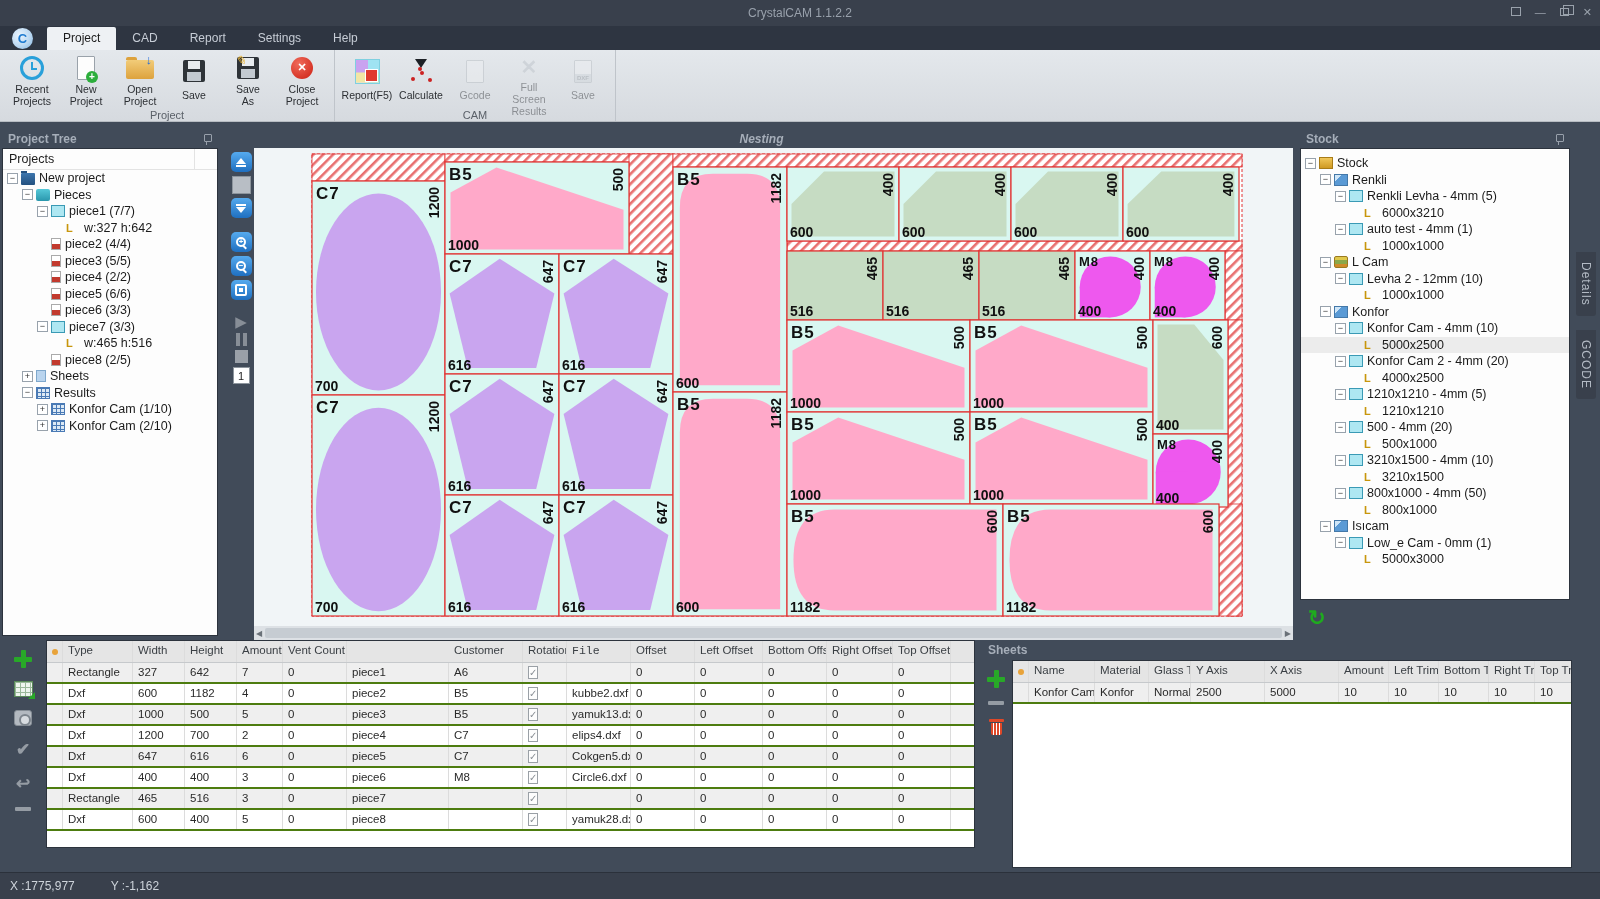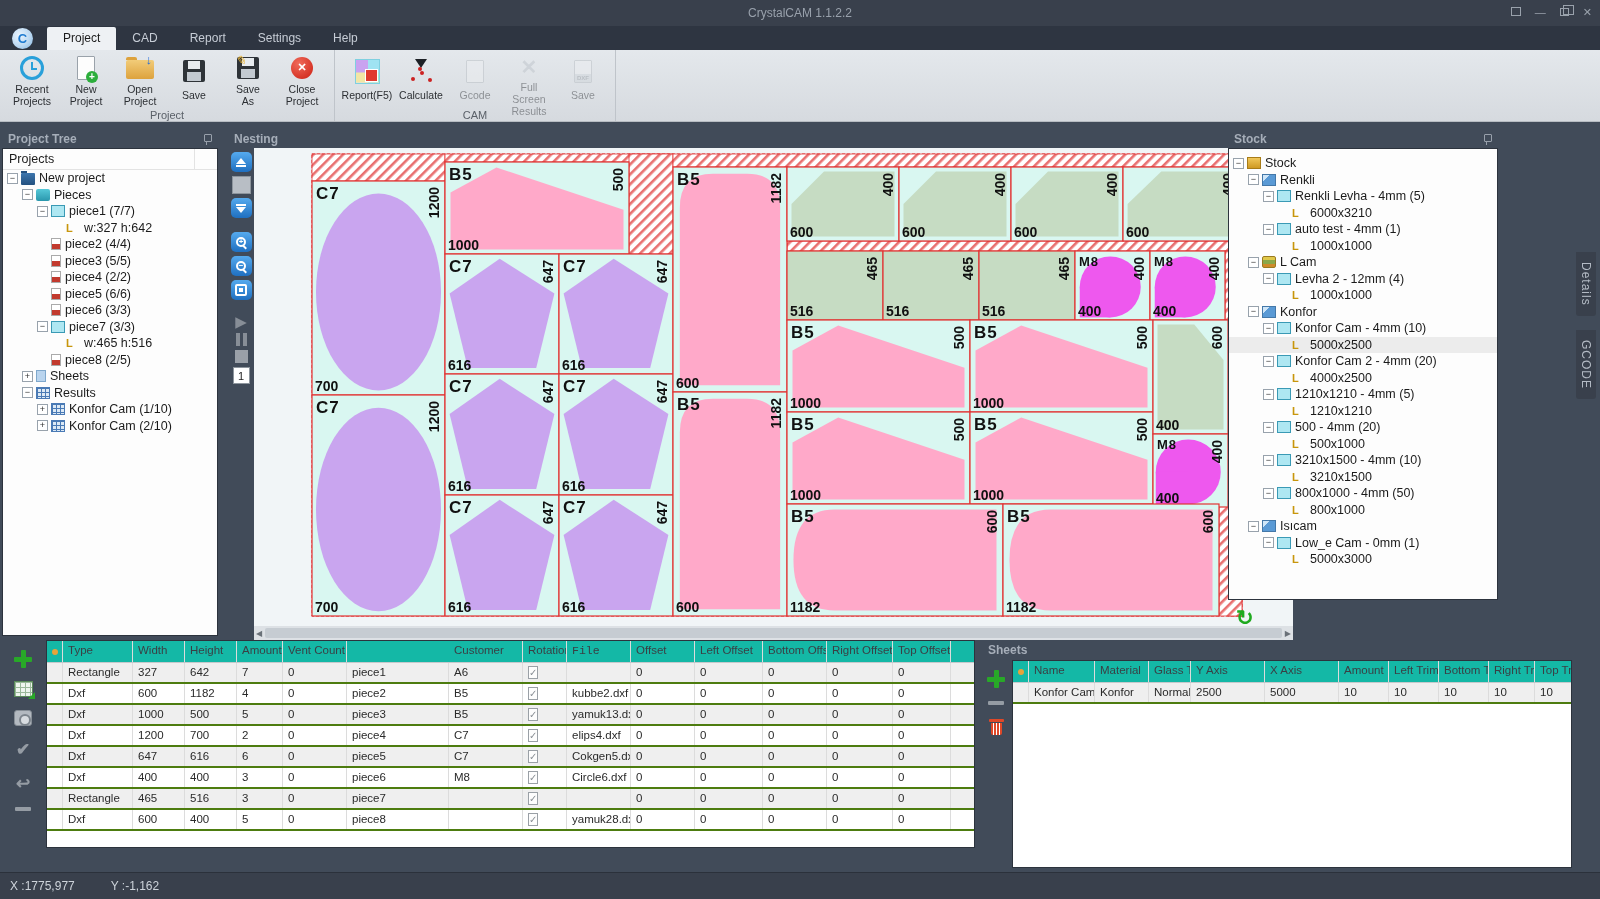--- a/index.html
+++ b/index.html
@@ -107,21 +107,21 @@
   .nstop { width:13px; height:13px; background:#9aa0a8; }
   .npage { width:17px; height:17px; background:#fff; border:1px solid #8d959d; font-size:11px; color:#222; text-align:center; line-height:16px; }
 
   #canvas { position:absolute; left:26px; top:0; right:2px; bottom:14px; background:#f1f5f7; overflow:hidden; }
   #nest-svg { margin:4px 0 0 56px; }
   #hscroll { position:absolute; left:26px; right:2px; bottom:0; height:14px; background:#dde1e5; display:flex; align-items:center; justify-content:space-between; padding:0 2px; }
   .harrow { color:#6a7178; font-size:8px; }
   #hthumb { flex:1; height:10px; margin:0 3px; background:#c6ccd2; border-radius:2px; }
 
   
-  #stock-panel { position:absolute; left:1228px; top:8px; width:270px; height:510px; }
+  #stock-panel { position:absolute; left:1300px; top:8px; width:270px; height:510px; }
   #stock-body { height:452px; }
   #stock-footer { height:36px; display:flex; align-items:center; padding-left:8px; }
   #refresh { color:#1faa1f; font-size:21px; font-weight:bold; line-height:20px; }
 
   
   #side-tabs { position:absolute; right:0; top:130px; width:28px; display:flex; flex-direction:column; gap:14px; align-items:center; }
   .vtab { writing-mode:vertical-rl; color:#b4bbc5; font-size:12px; padding:10px 3px; background:#39404c; border-radius:0 0 3px 3px; letter-spacing:1px; }
 
   
   #bottom { position:absolute; left:0; top:640px; width:1600px; height:232px; background:#414b59; }
@@ -142,21 +142,21 @@
   .trash { width:15px; height:17px; position:relative; }
   .trash:before { content:''; position:absolute; left:0; top:1px; width:15px; height:3px; background:#e04828; border-radius:1px; }
   .trash:after { content:''; position:absolute; left:2px; top:5px; width:11px; height:12px; background:#e04828; border-radius:0 0 2px 2px;
      background-image:linear-gradient(90deg,transparent 2px,#fff 2px,#fff 3px,transparent 3px,transparent 5px,#fff 5px,#fff 6px,transparent 6px,transparent 8px,#fff 8px,#fff 9px,transparent 9px); }
   .tablebox { background:#fff; border:1px solid #2c333d; overflow:hidden; flex:1; }
   #sheets-panel { position:absolute; left:980px; top:0; width:592px; height:232px; }
 
   
   .grid-table { font-size:11.5px; color:#2a2a2a; }
   .grow { display:flex; height:21px; border-bottom:2px solid #4d7c0f; }
-  .grow.head { background:#14b8a6; border-bottom:1px solid #c6c9cc; color:#3a3f44; height:22px; }
+  .grow.head { background:#e5e5e5; border-bottom:1px solid #c6c9cc; color:#3a3f44; height:22px; }
   .grow.alt { background:#efefef; }
   .gcell { padding:3px 5px 0; border-right:1px solid #dcdcdc; overflow:hidden; white-space:nowrap; flex:none; }
   .gmark { width:16px; flex:none; border-right:1px solid #dcdcdc; position:relative; }
   .head .gmark:after { content:''; position:absolute; left:5px; top:8px; width:6px; height:6px; border-radius:50%; background:#e8a33a; }
   .cb { width:12px; height:12px; border:1px solid #9aa0a6; background:#fdfdfd; margin:1px auto 0; color:#8a9096; font-size:10px; line-height:11px; text-align:center; }
 
   
   #statusbar { position:absolute; left:0; top:872px; width:1600px; height:27px; background:#39404c; border-top:1px solid #2b313b; color:#cdd3da; font-size:12px; display:flex; align-items:center; gap:36px; padding:0 10px; }
 </style>
 </head>
@@ -353,21 +353,21 @@
           <div class="trow" style="padding-left: 34px;">
             <span class="texp">+</span>
             <span class="ti ti-grid"></span>
             <span>Konfor Cam (2/10)</span>
           </div>
         </div>
     </div>
   </div>
 
   <div id="center-panel">
-    <div class="panel-header" style="justify-content:flex-start;">
+    <div class="panel-header" style="justify-content:center;font-style:italic;">
       <span>Nesting</span>
     </div>
     <div id="canvas-wrap">
       <div id="nest-toolbar">
         <span class="nbtn">
             <span class="tri-up"></span>
             <span class="nbar"></span>
           </span>
         <span class="ncounter"></span>
         <span class="nbtn">
@@ -645,21 +645,21 @@
             <span>1000x1000</span>
           </div>
           <div class="trow" style="padding-left: 19px;">
             <span class="texp">−</span>
             <span class="ti ti-layers"></span>
             <span>L Cam</span>
           </div>
           <div class="trow" style="padding-left: 34px;">
             <span class="texp">−</span>
             <span class="ti ti-rect"></span>
-            <span>Levha 2 - 12mm (4)</span>
+            <span>Levha 2 - 12mm (10)</span>
           </div>
           <div class="trow" style="padding-left: 49px;">
             <span class="tspace"></span>
             <span class="ti ti-dim">L</span>
             <span>1000x1000</span>
           </div>
           <div class="trow" style="padding-left: 19px;">
             <span class="texp">−</span>
             <span class="ti ti-glass"></span>
             <span>Konfor</span>

